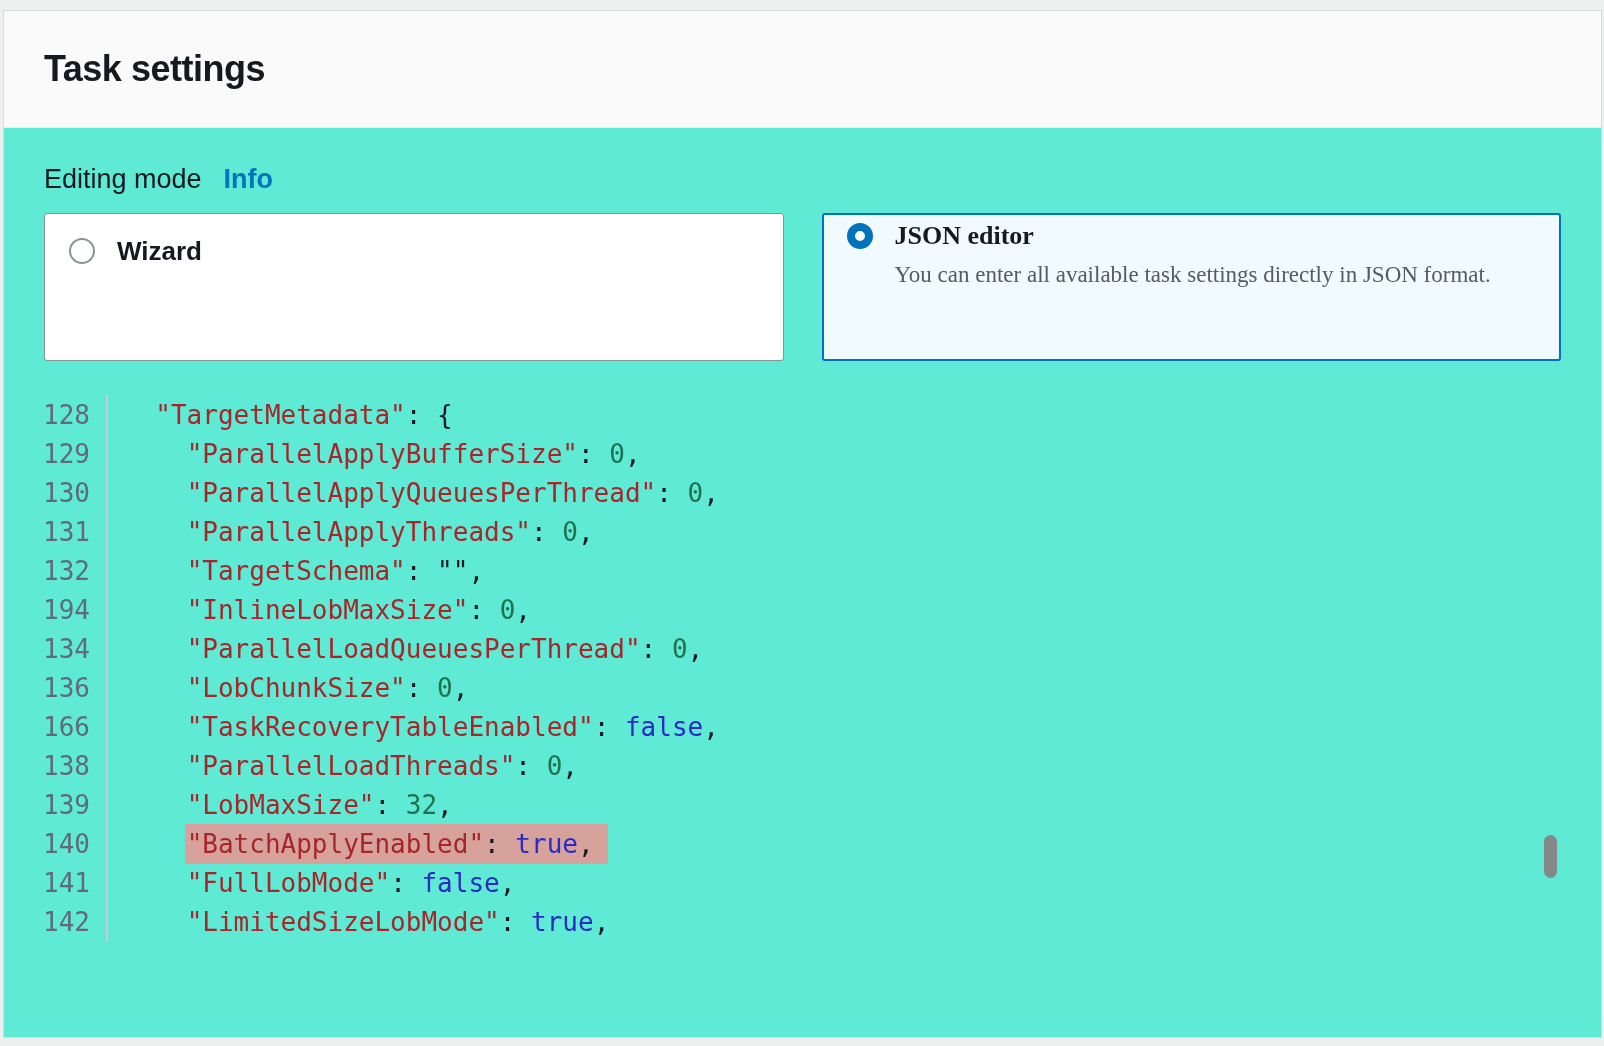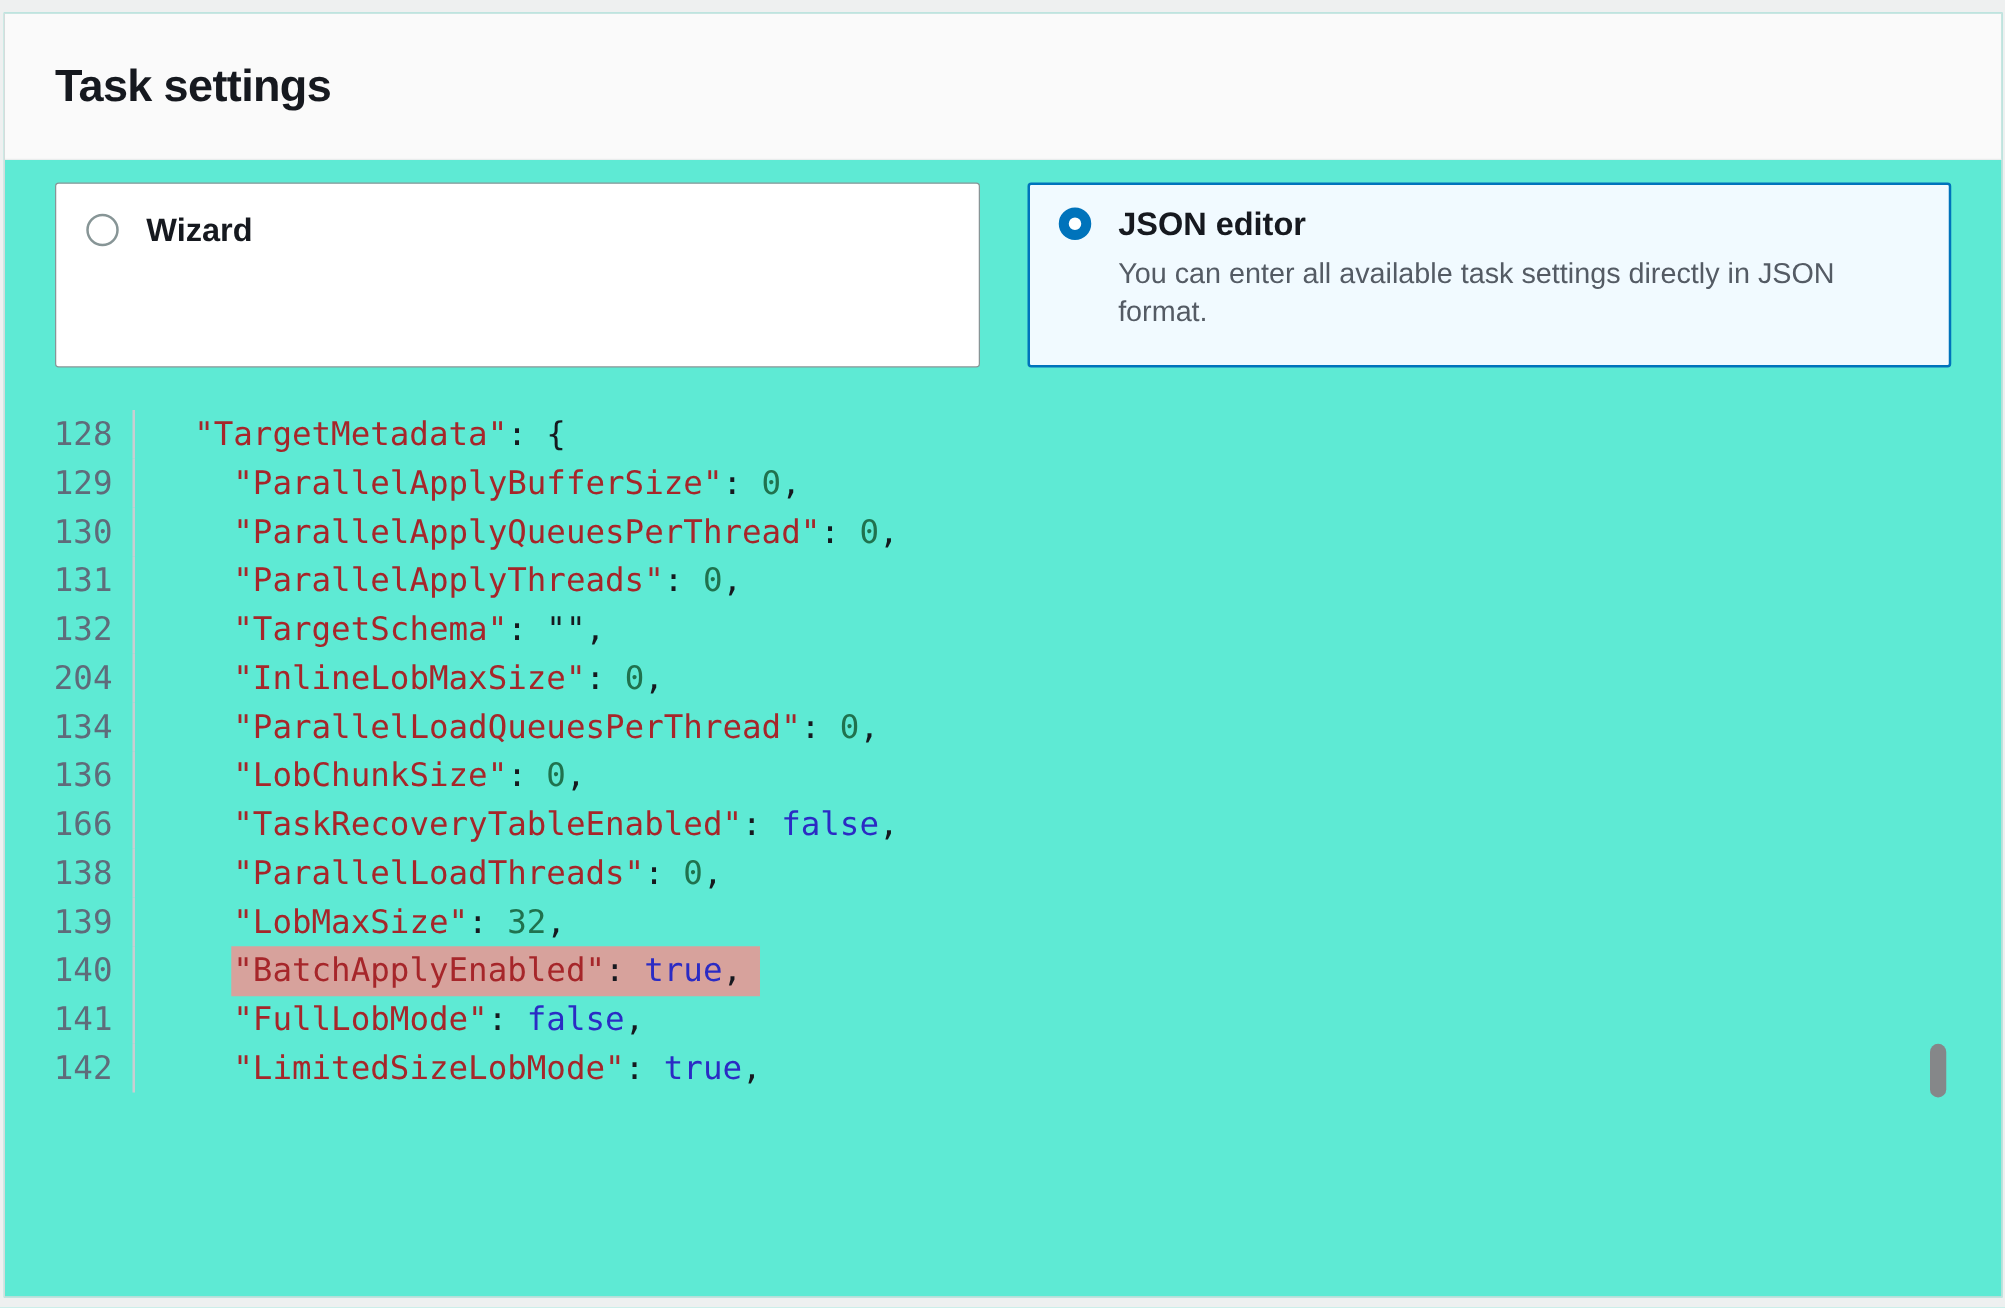--- a/index.html
+++ b/index.html
@@ -18,21 +18,21 @@
   .editing-row { margin-top:36px; display:flex; align-items:baseline; }
   .editing-label { font-size:27px; color:#16191f; }
   .info-link { font-size:27px; font-weight:bold; color:var(--accent); margin-left:22px;
                text-decoration:none; cursor:pointer; }
 
   .cards { display:flex; gap:38px; margin-top:18px; }
   .option-card { flex:1; height:148px; background:#ffffff; border:1px solid #879596;
                  border-radius:3px; padding:22px 24px; display:flex; align-items:flex-start;
                  cursor:pointer; }
   .option-card.selected { background:var(--selected-bg); border:2px solid var(--accent);
-                          padding:16px 23px; }
+                          padding:6px 23px;font-family:Liberation Serif, serif; }
   .radio { width:26px; height:26px; border-radius:50%; background:#ffffff;
            border:2px solid #879596; flex:0 0 auto; margin-top:2px; }
   .option-card.selected .radio { border:8px solid var(--accent); }
   .option-texts { margin-left:22px; }
   .option-title { font-size:26px; font-weight:bold; color:#16191f; }
   .option-desc  { font-size:23px; color:#545b64; line-height:31px; margin-top:8px;
                   max-width:660px; }
   .option-card:not(.selected) .option-desc { white-space:nowrap; }
 
   .code-editor { margin-top:34px; font-family:"DejaVu Sans Mono", monospace;
@@ -57,20 +57,24 @@
 <body>
 
 <div class="panel">
 
   <div class="panel-header">
     <div class="panel-title">Task settings</div>
   </div>
 
   <div class="content">
 
+    <div class="editing-row">
+      <span class="editing-label">Editing mode</span>
+      <a class="info-link">Info</a>
+    </div>
 
     <div class="cards">
 
       <div class="option-card">
         <div class="radio"></div>
         <div class="option-texts">
           <div class="option-title">Wizard</div>
         </div>
       </div>
 
@@ -99,21 +103,21 @@
         </div>
         <div class="code-line">
           <div class="gutter">131</div>
           <pre class="code-text">    <span class="tok-key">"ParallelApplyThreads"</span><span class="tok-plain">: </span><span class="tok-num">0</span><span class="tok-plain">,</span></pre>
         </div>
         <div class="code-line">
           <div class="gutter">132</div>
           <pre class="code-text">    <span class="tok-key">"TargetSchema"</span><span class="tok-plain">: "",</span></pre>
         </div>
         <div class="code-line">
-          <div class="gutter">204</div>
+          <div class="gutter">194</div>
           <pre class="code-text">    <span class="tok-key">"InlineLobMaxSize"</span><span class="tok-plain">: </span><span class="tok-num">0</span><span class="tok-plain">,</span></pre>
         </div>
         <div class="code-line">
           <div class="gutter">134</div>
           <pre class="code-text">    <span class="tok-key">"ParallelLoadQueuesPerThread"</span><span class="tok-plain">: </span><span class="tok-num">0</span><span class="tok-plain">,</span></pre>
         </div>
         <div class="code-line">
           <div class="gutter">136</div>
           <pre class="code-text">    <span class="tok-key">"LobChunkSize"</span><span class="tok-plain">: </span><span class="tok-num">0</span><span class="tok-plain">,</span></pre>
         </div>

